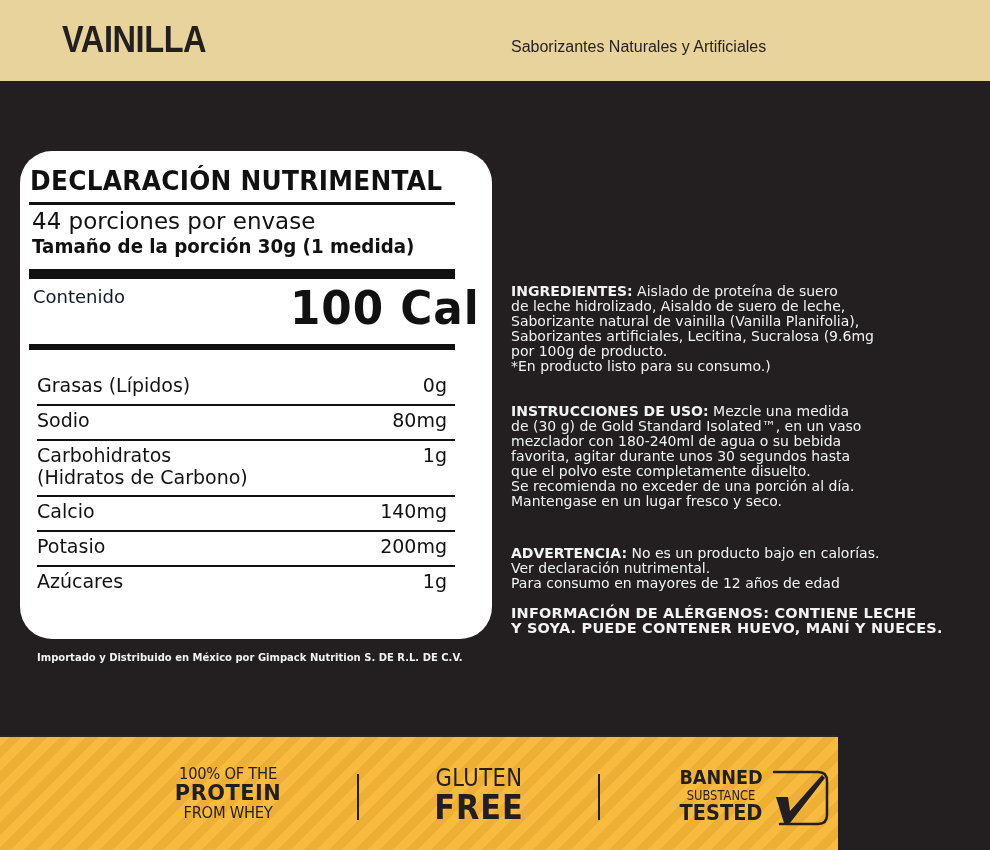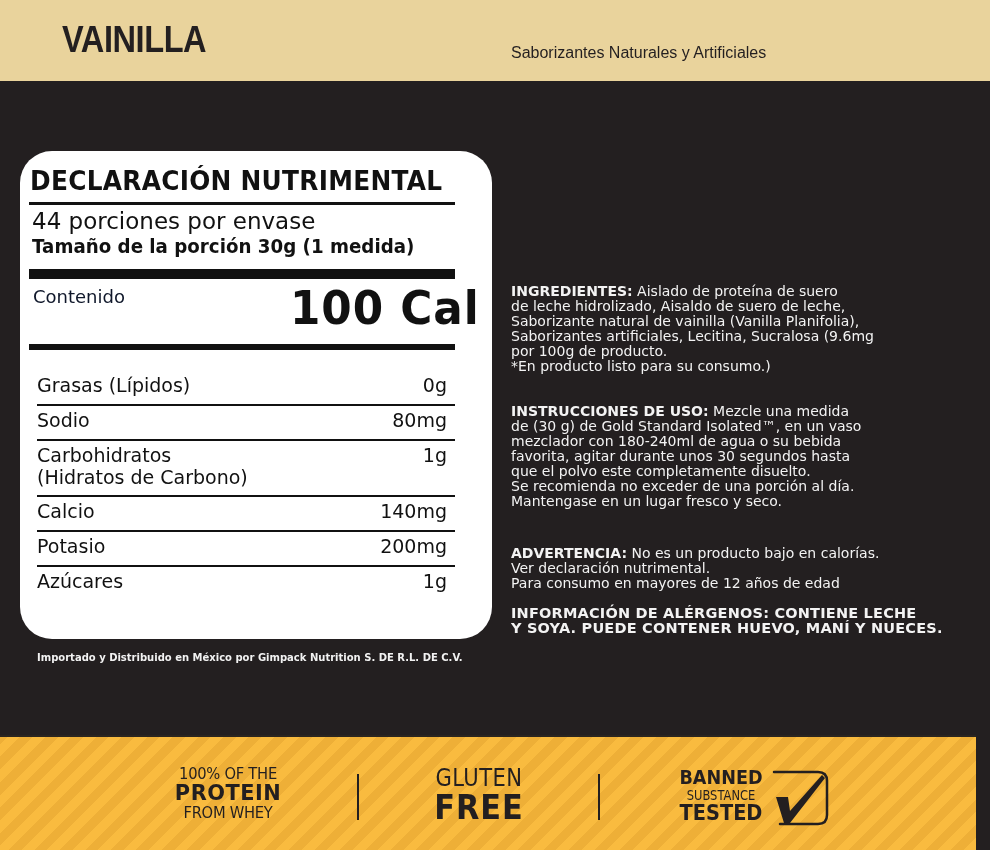--- a/index.html
+++ b/index.html
@@ -11,21 +11,21 @@
       position: absolute; left: 0; top: 0; width: 990px; height: 81px;
       background: #e9d39c;
     }
     .flavor {
       position: absolute; left: 62px; top: 19px;
       font-family: "Liberation Sans", sans-serif; font-weight: 700;
       font-size: 37px; letter-spacing: -0.5px; color: #231f20;
       transform: scaleX(0.88); transform-origin: left center;
     }
     .flavor-note {
-      position: absolute; left: 511px; top: 44px;
+      position: absolute; left: 511px; top: 38px;
       font-family: "Liberation Sans", sans-serif;
       font-size: 16px; color: #231f20;
     }
 
     
     .main {
       position: absolute; left: 0; top: 81px; width: 990px; height: 654px;
       background: #231f20;
     }
 
@@ -102,21 +102,21 @@
     .info .lbl { font-weight: 700; }
     .info.ingredients { top: 284px; }
     .info.instructions { top: 404px; }
     .info.warning { top: 546px; }
     .info.allergens {
       top: 606px; font-weight: 700; font-size: 14.5px; letter-spacing: 0.2px;
     }
 
     
     .footer {
-      position: absolute; left: 0; top: 735px; width: 976px; height: 115px;
+      position: absolute; left: 0; top: 735px; width: 838px; height: 115px;
       background-color: #f7b63a;
       background-image: repeating-linear-gradient(
         -45deg,
         #f9bb3f 0px, #f9bb3f 9px,
         #eeaf37 9px, #eeaf37 18px
       );
       border-top: 2px solid #2a2520;
     }
     .badge { position: absolute; color: #231f20; font-family: "DejaVu Sans", sans-serif; }
     .badge-protein { left: 170px; top: 28px; width: 116px; text-align: center; }

